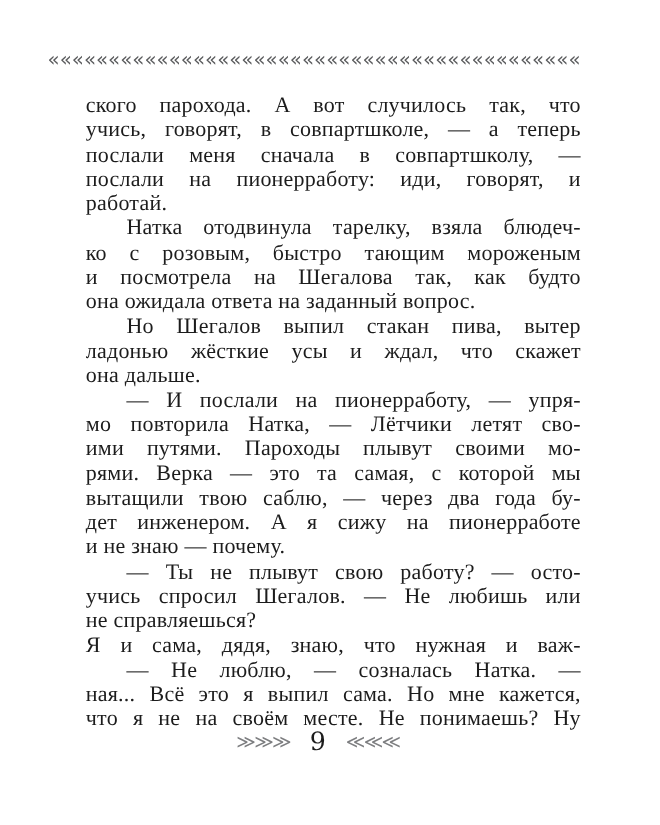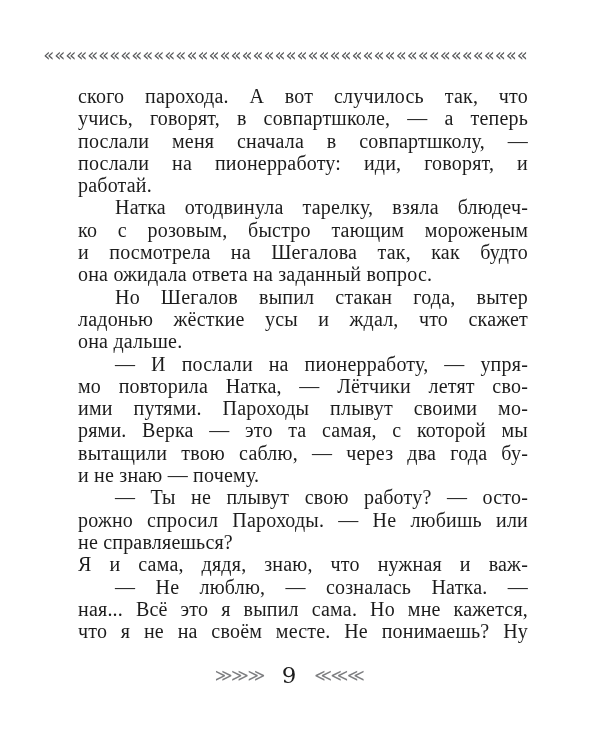--- a/index.html
+++ b/index.html
@@ -89,31 +89,32 @@
   <div class="body-text" id="body-text">
       <div class="line">ского парохода. А вот случилось так, что</div>
       <div class="line">учись, говорят, в совпартшколе, — а теперь</div>
       <div class="line">послали меня сначала в совпартшколу, —</div>
       <div class="line">послали на пионерработу: иди, говорят, и</div>
       <div class="line pl">работай.</div>
       <div class="line ind">Натка отодвинула тарелку, взяла блюдеч-</div>
       <div class="line">ко с розовым, быстро тающим мороженым</div>
       <div class="line">и посмотрела на Шегалова так, как будто</div>
       <div class="line pl">она ожидала ответа на заданный вопрос.</div>
-      <div class="line ind">Но Шегалов выпил стакан года, вытер</div>
+      <div class="line ind">Но Шегалов выпил стакан пива, вытер</div>
       <div class="line">ладонью жёсткие усы и ждал, что скажет</div>
       <div class="line pl">она дальше.</div>
       <div class="line ind">— И послали на пионерработу, — упря-</div>
       <div class="line">мо повторила Натка, — Лётчики летят сво-</div>
       <div class="line">ими путями. Пароходы плывут своими мо-</div>
       <div class="line">рями. Верка — это та самая, с которой мы</div>
       <div class="line">вытащили твою саблю, — через два года бу-</div>
+      <div class="line">дет инженером. А я сижу на пионерработе</div>
       <div class="line pl">и не знаю — почему.</div>
       <div class="line ind">— Ты не плывут свою работу? — осто-</div>
-      <div class="line">рожно спросил Пароходы. — Не любишь или</div>
+      <div class="line">учись спросил Шегалов. — Не любишь или</div>
       <div class="line pl">не справляешься?</div>
       <div class="line">Я и сама, дядя, знаю, что нужная и важ-</div>
       <div class="line ind">— Не люблю, — созналась Натка. —</div>
       <div class="line">ная... Всё это я выпил сама. Но мне кажется,</div>
       <div class="line">что я не на своём месте. Не понимаешь? Ну</div>
     </div>
 
   <div class="footer">
     <span class="chev left">≫≫≫</span>
     <span class="pagenum">9</span>

